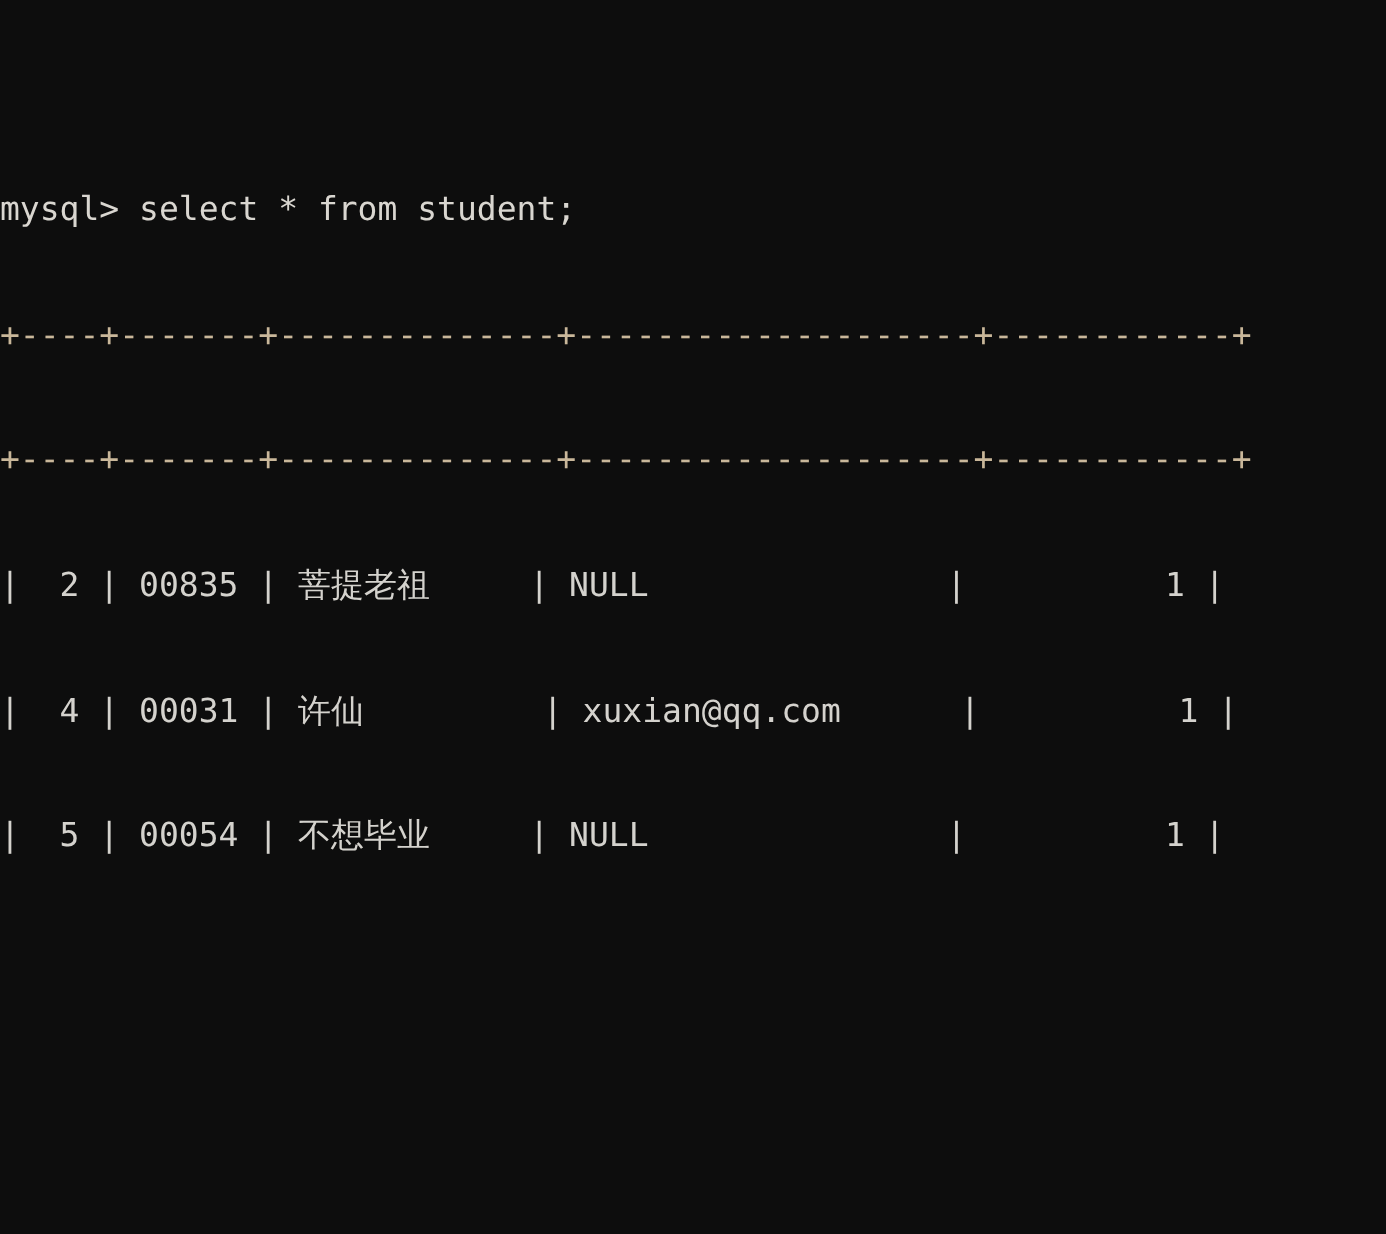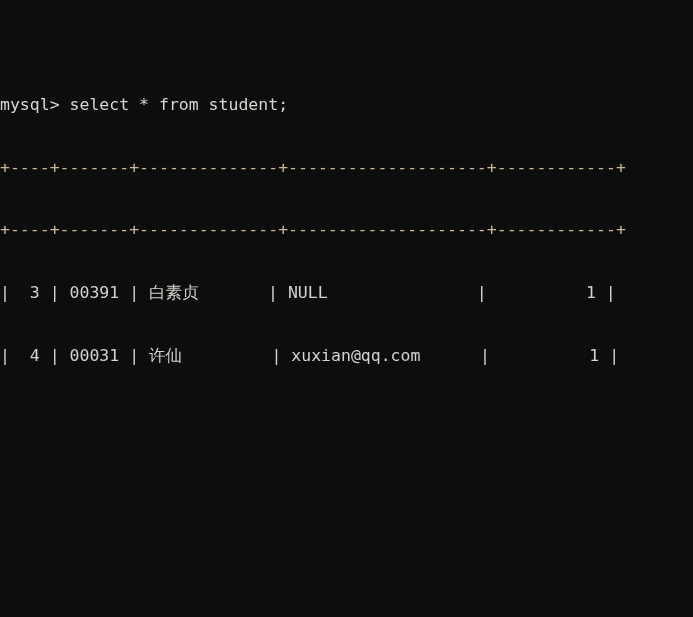--- a/index.html
+++ b/index.html
@@ -49,22 +49,23 @@
 <body>
 
 <div id="screen">
 
   <div id="terminal">
 
     
     <div class="line prompt">mysql&gt; select * from student;</div>
     <div class="line rule">+----+-------+--------------+--------------------+------------+</div>
     <div class="line rule">+----+-------+--------------+--------------------+------------+</div>
-    <div class="line cell">|  3 | 00391 | 白素贞       | NULL               |          1 |</div>
+    <div class="line cell">|  2 | 00835 | 菩提老祖     | NULL               |          1 |</div>
     <div class="line cell">|  4 | 00031 | 许仙         | xuxian@qq.com      |          1 |</div>
+    <div class="line cell">|  5 | 00054 | 不想毕业     | NULL               |          1 |</div>
     
     
     
     
     
 
     
 
     
     

